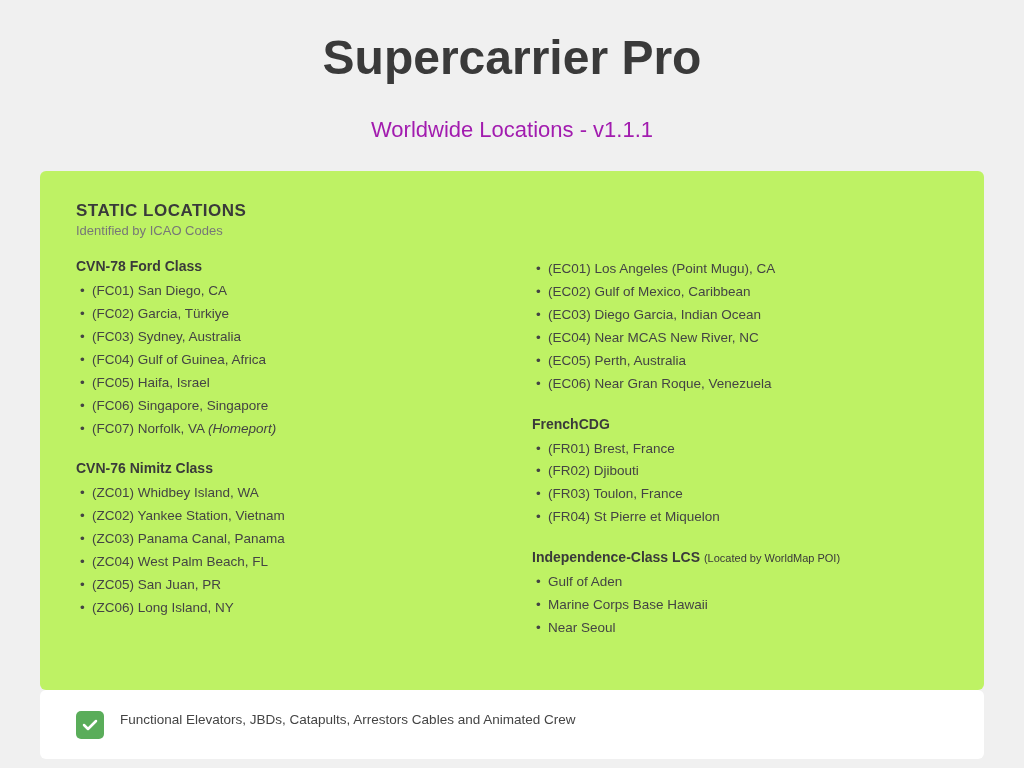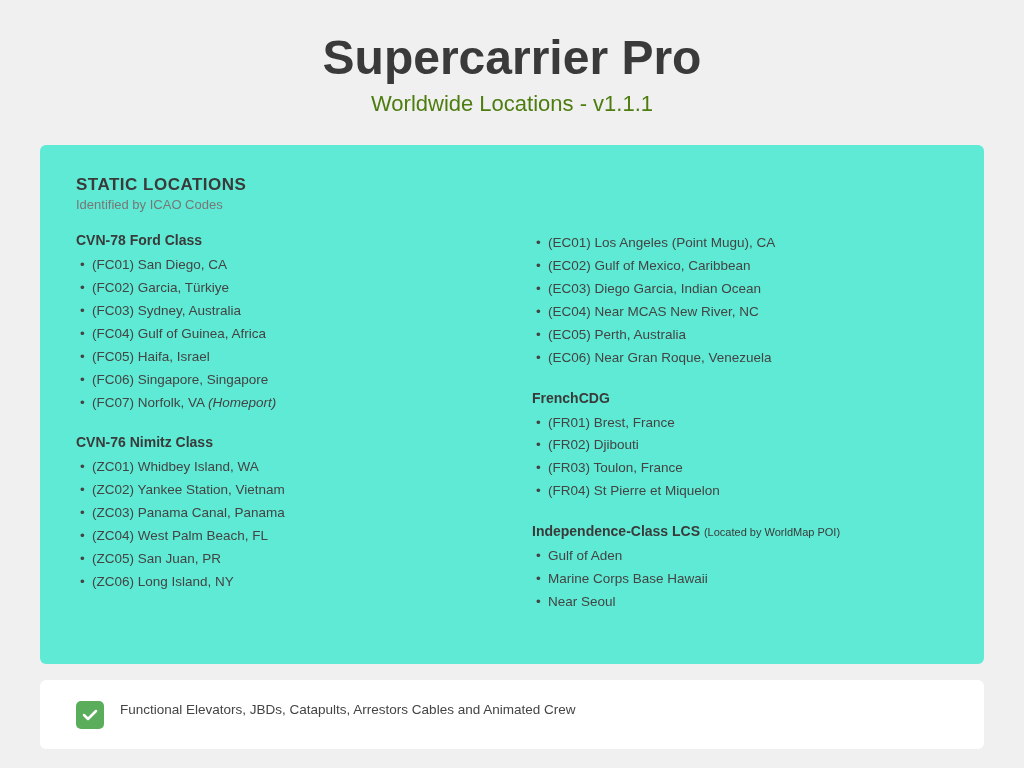--- a/index.html
+++ b/index.html
@@ -19,31 +19,31 @@
     .page-title {
       font-size: 48px;
       font-weight: 700;
       color: #3a3a3a;
       margin-bottom: 6px;
       text-align: right;
     }
 
     .page-subtitle {
       font-size: 22px;
-      color: #4d7c0f;
+      color: #a21caf;
       font-weight: 400;
       margin-bottom: 28px;
+      margin-top: 26px;
     }
 
     .main-card {
-      background: #5eead4;
+      background: #bef264;
       border-radius: 6px;
       width: 100%;
       padding: 30px 36px;
-      margin-bottom: 16px;
     }
 
     .section-title {
       font-size: 17px;
       font-weight: 800;
       color: #3a3a3a;
       letter-spacing: 0.5px;
       margin-bottom: 2px;
     }
 

